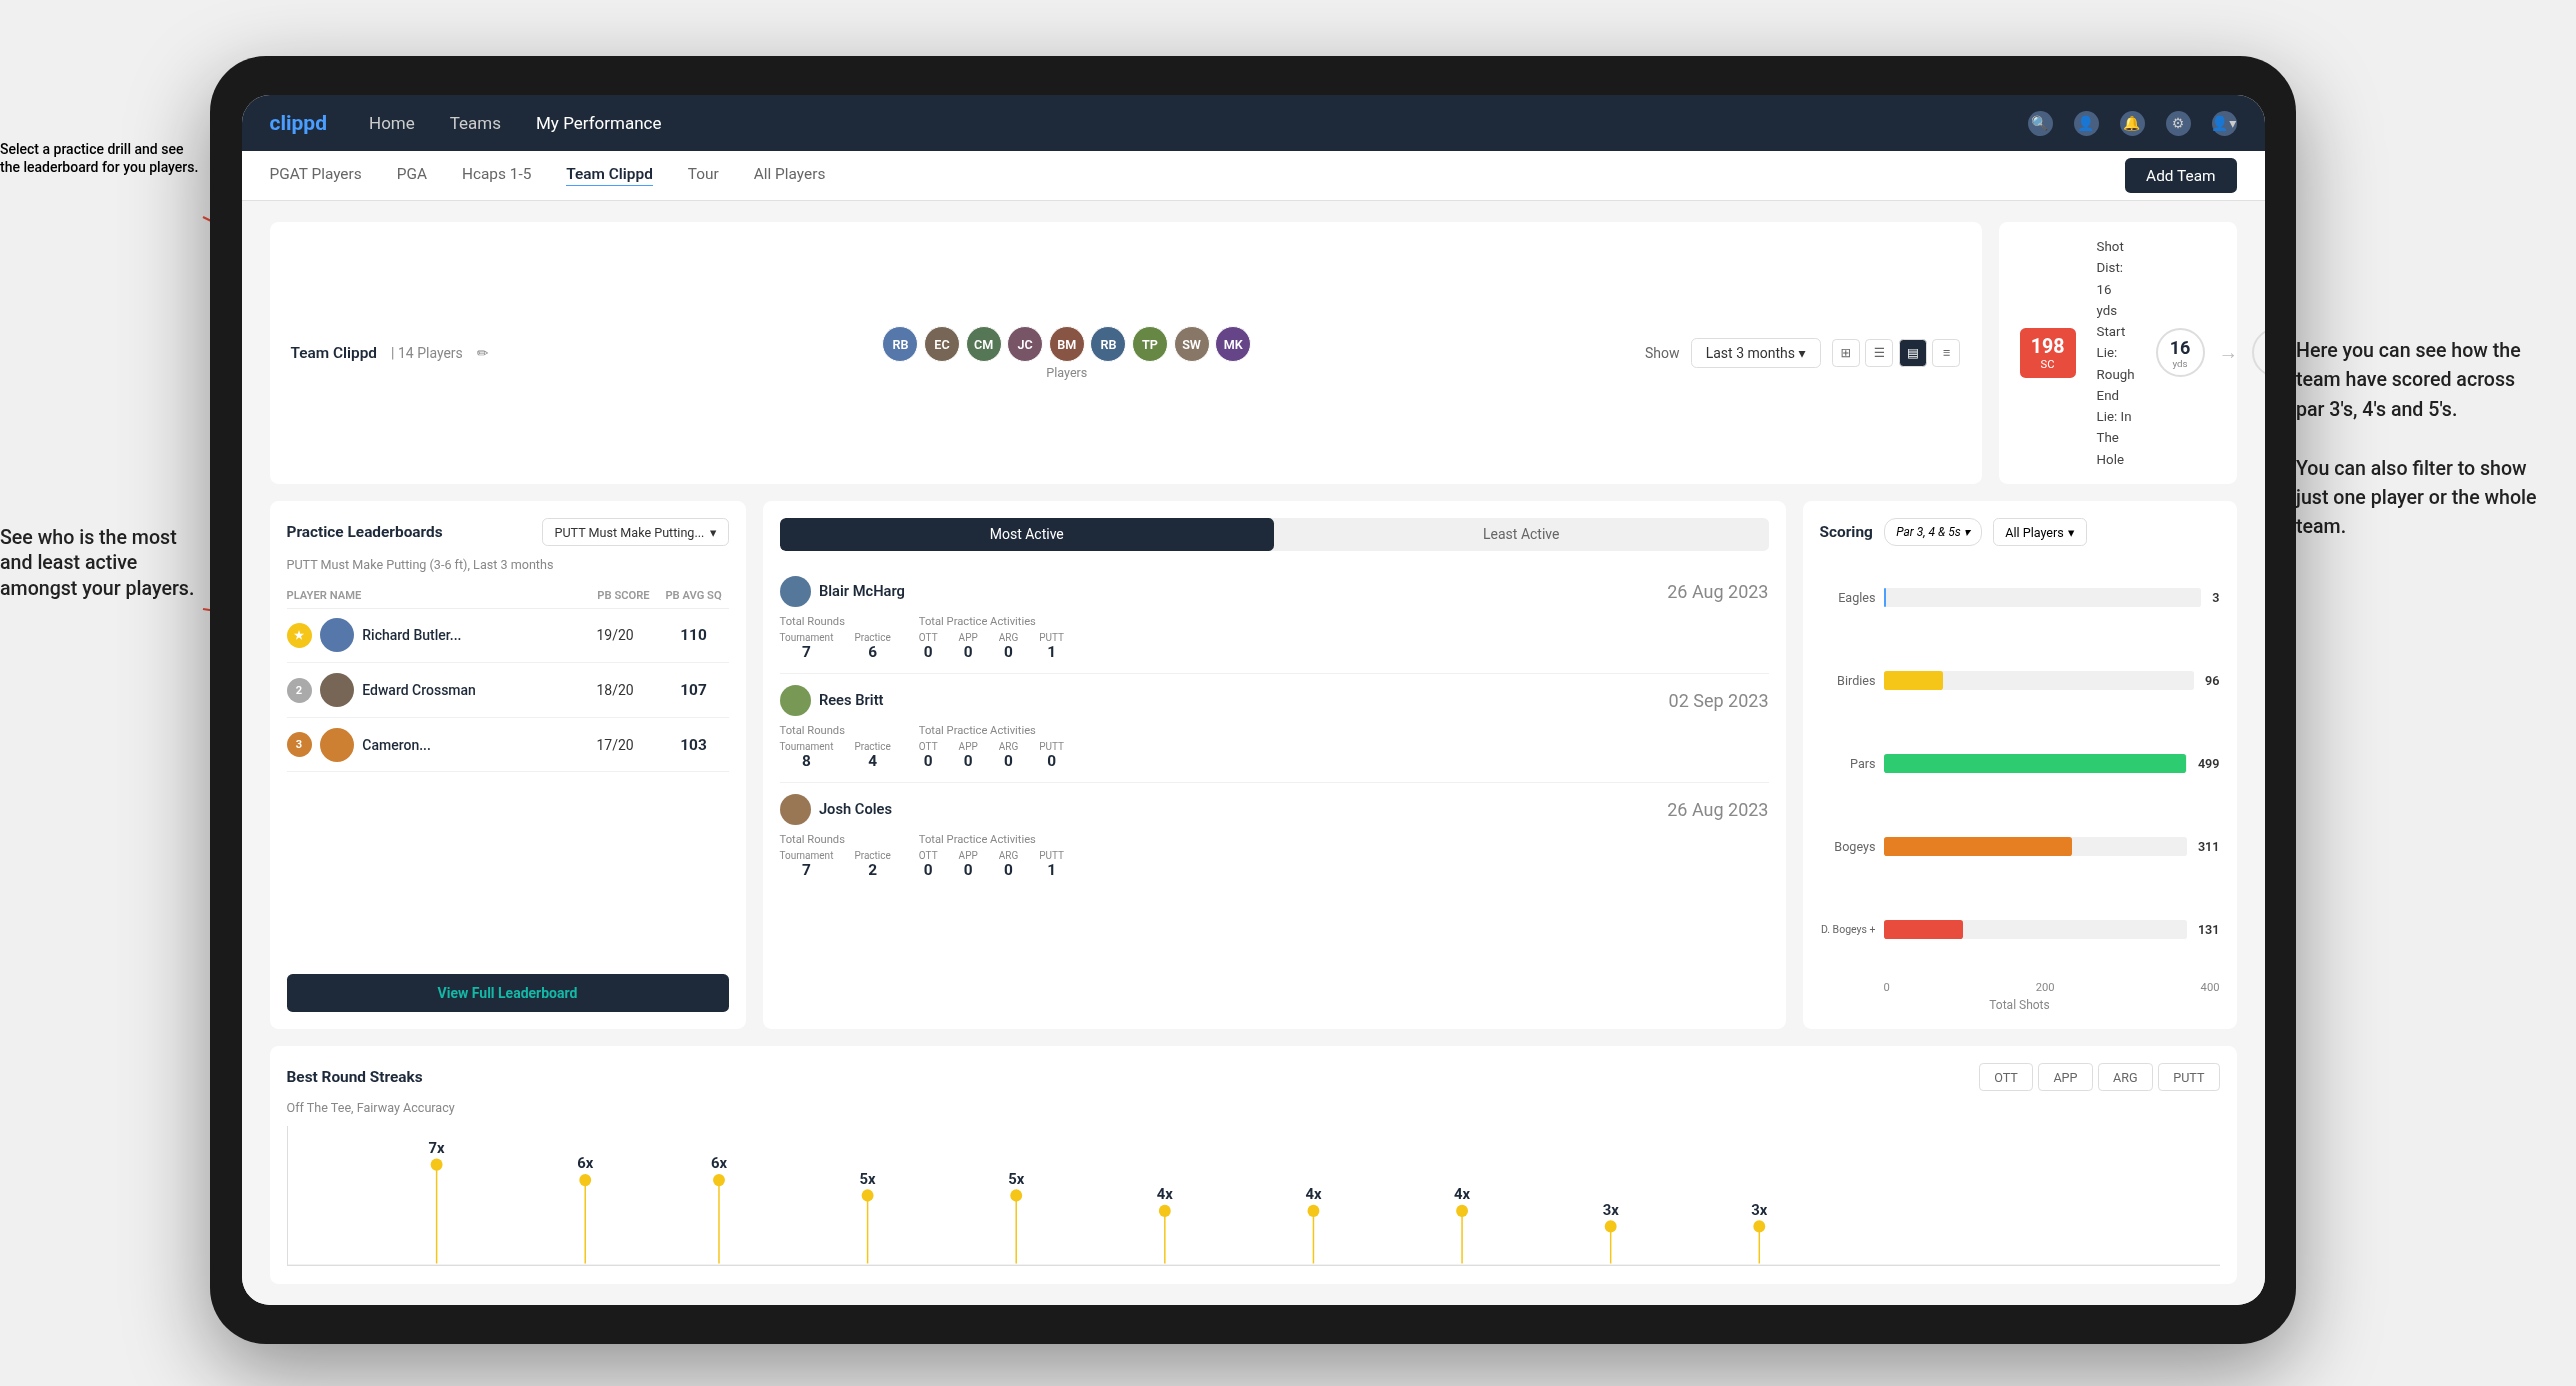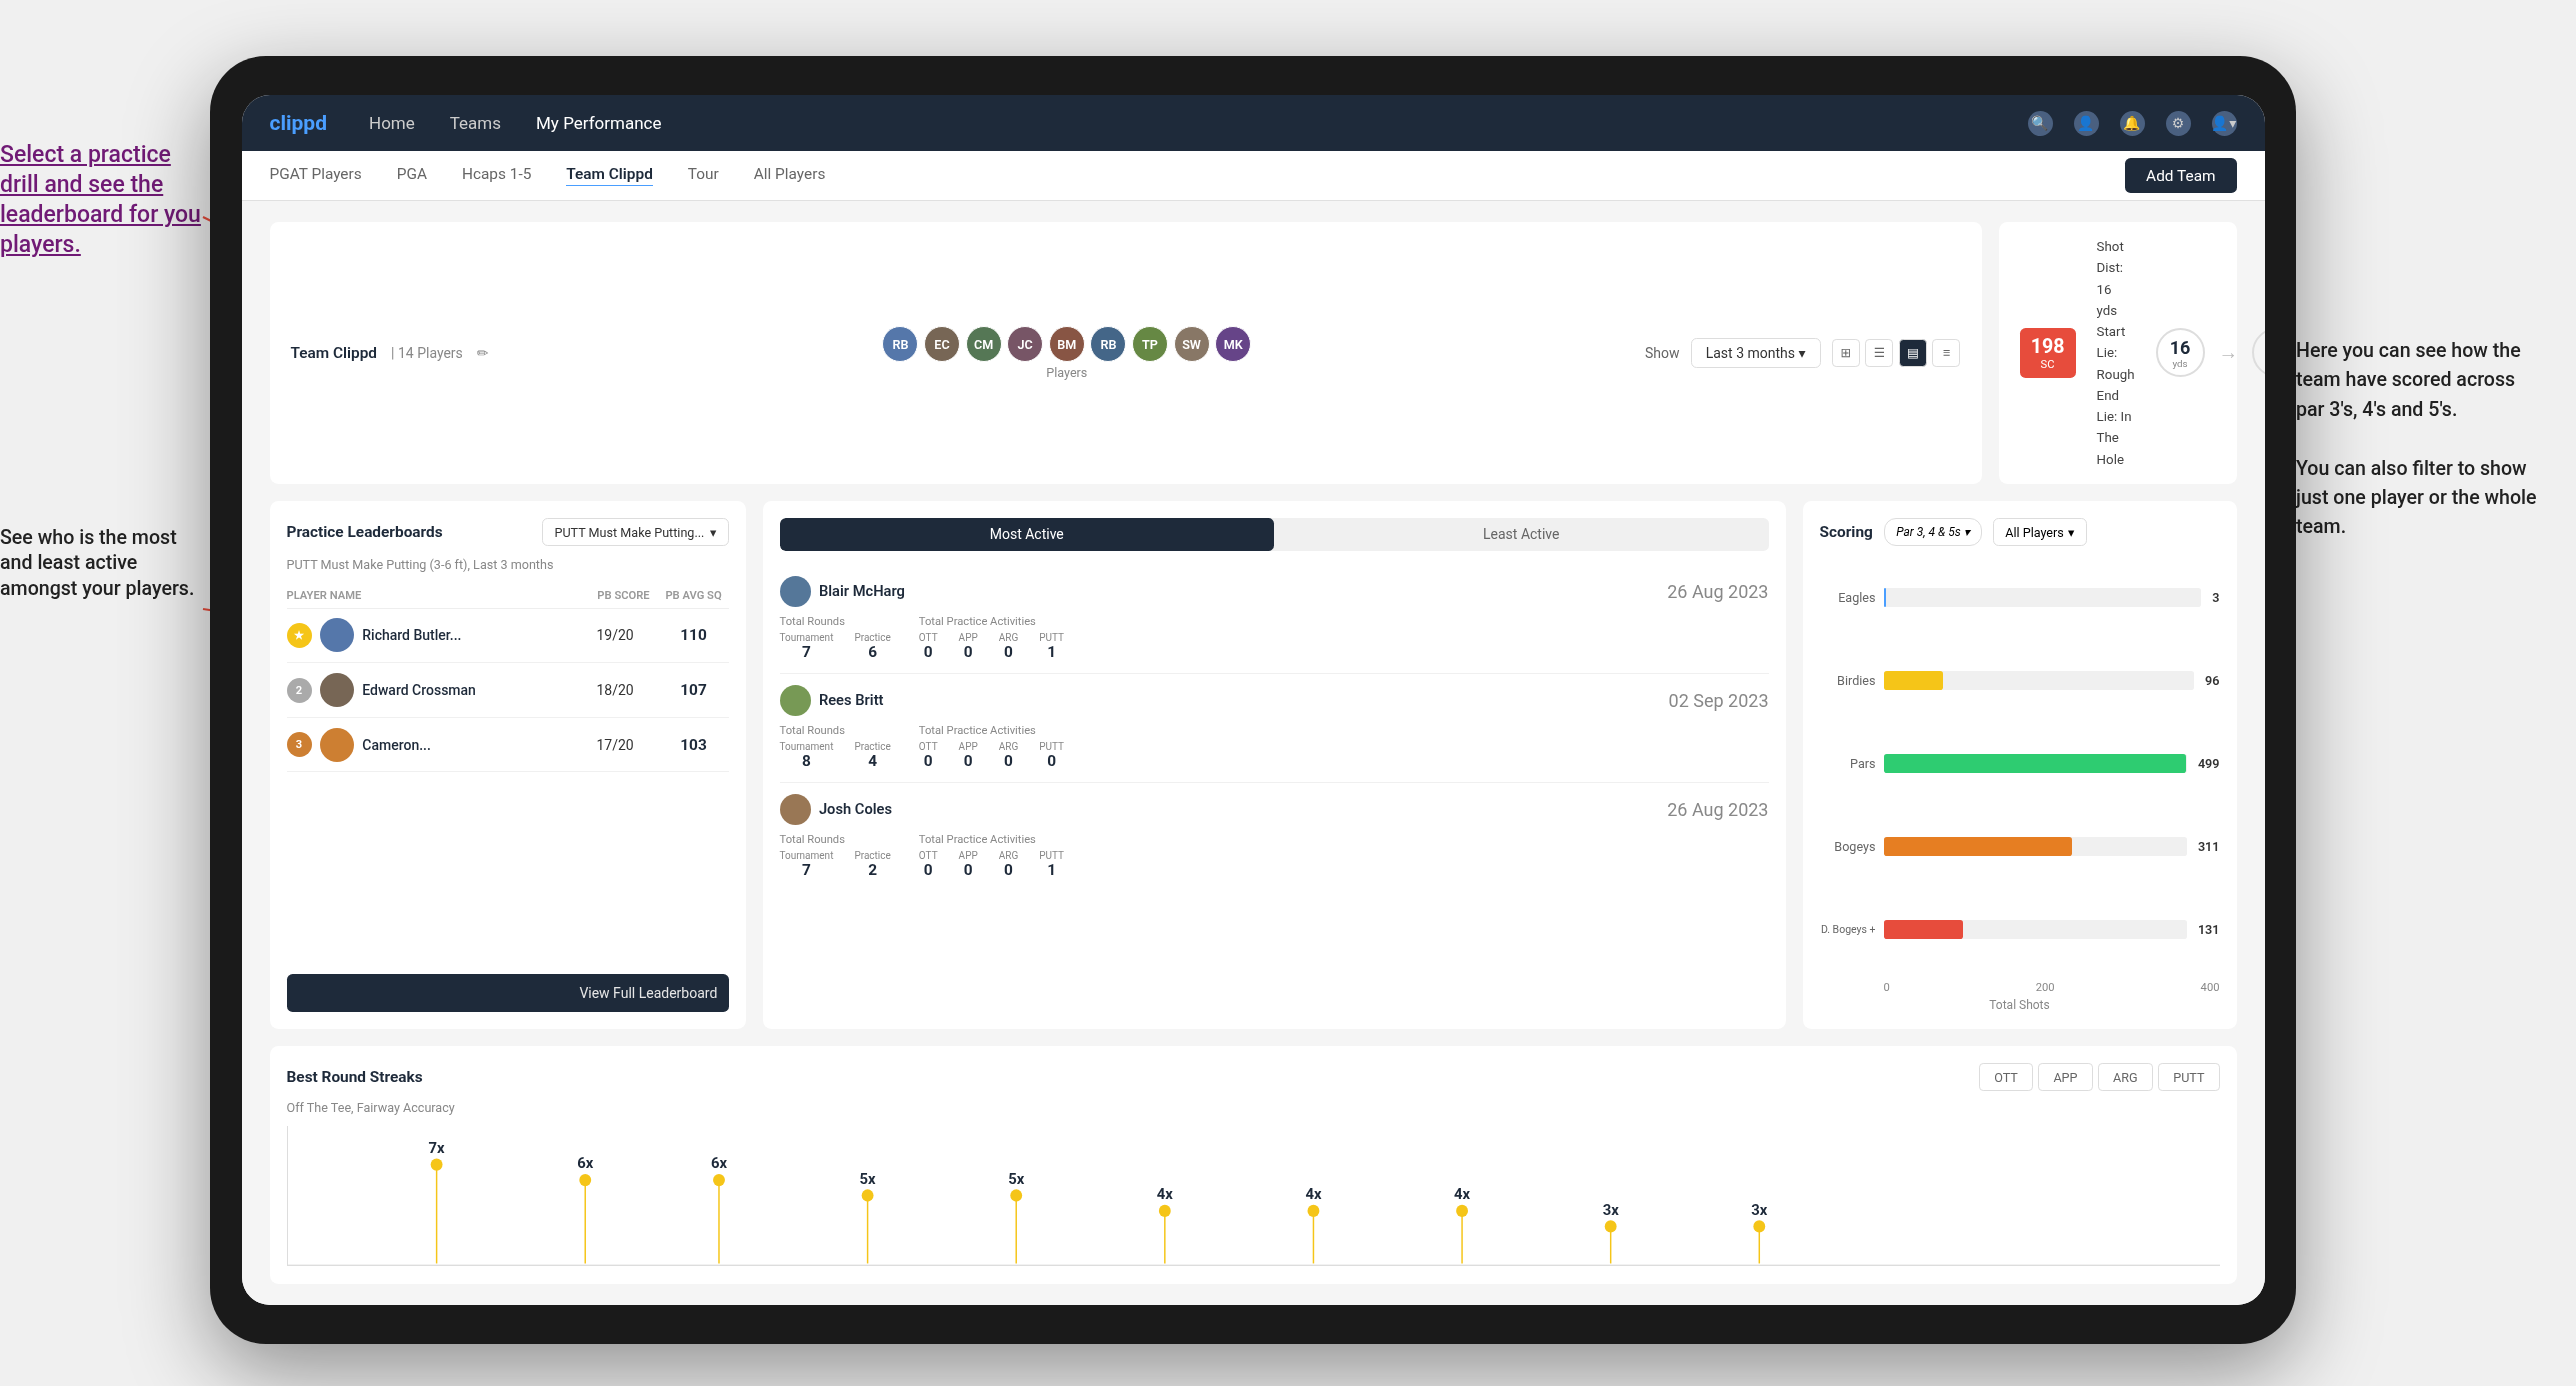--- a/index.html
+++ b/index.html
@@ -11,25 +11,24 @@
       overflow: hidden;
       position: relative;
     }
 
     
     .annotation-left-1 {
       position: absolute;
       left: 0px;
       top: 140px;
       width: 203px;
-      font-size: 23px;
+      font-size: 14px;
       font-weight: 500;
-      color: #701a75;
+      color: #000000;
       line-height: 1.3;
-      text-decoration: underline;
     }
     .annotation-left-2 {
       position: absolute;
       left: 0px;
       top: 525px;
       width: 203px;
       font-size: 19.6px;
       font-weight: 500;
       color: #222;
       line-height: 1.3;
@@ -357,27 +356,28 @@
       height: 34px;
       border-radius: 50%;
       background: #8899aa;
       flex-shrink: 0;
     }
     .lb-name { flex: 1; font-size: 14px; color: #1e2a3a; font-weight: 500; }
     .lb-score { width: 70px; text-align: center; font-size: 14px; color: #333; }
     .lb-avg { width: 70px; text-align: center; font-size: 15.4px; font-weight: 700; color: #1e2a3a; }
     .view-full-btn {
       background: #1e2a3a;
-      color: #e5e5e5;
-      text-align: right;
+      color: #14b8a6;
+      text-align: center;
       padding: 11.2px;
       border-radius: 5.6px;
       font-size: 14px;
       cursor: pointer;
       margin-top: auto;
+      font-weight: bold;
     }
 
     
     .active-panel {
       background: #fff;
       border-radius: 8.4px;
       padding: 17px;
       flex: 1;
       display: flex;
       flex-direction: column;

